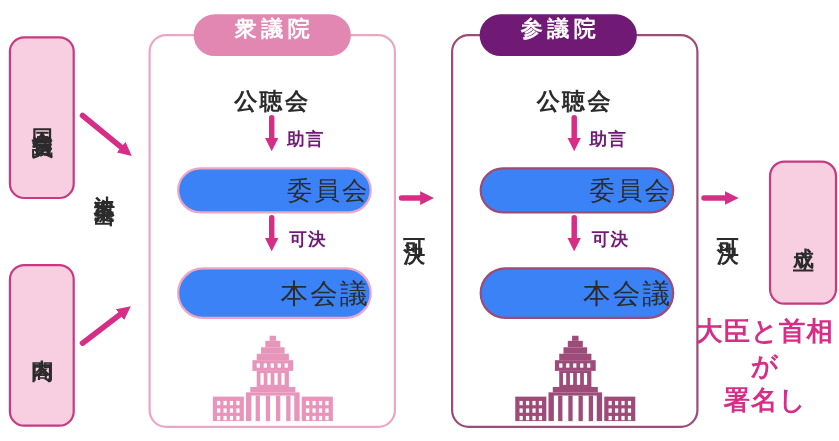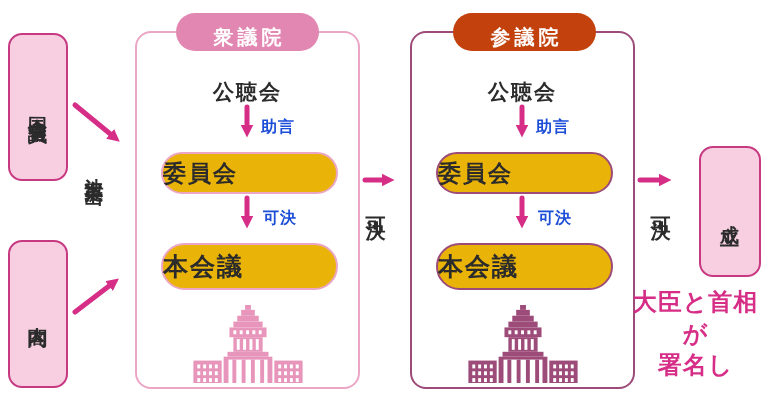--- a/index.html
+++ b/index.html
@@ -22,38 +22,38 @@
   #submit-label{position:absolute;left:85px;top:162px;}
   
   .house-panel{
     position:absolute;top:31px;width:225px;height:358px;background:#fff;
     border:2.5px solid;border-radius:16px;box-sizing:border-box;
   }
   #lower-house-panel{left:135px;border-color:#eba6c6;}
   #upper-house-panel{left:410px;border-color:#9d4b79;}
   .house-pill{
     position:absolute;top:13px;width:143px;height:38px;border-radius:19px;z-index:2;
-    display:flex;align-items:flex-end;justify-content:center;
+    display:flex;align-items:flex-start;justify-content:center;
     color:#fff;font-weight:bold;font-size:20px;letter-spacing:4px;padding-left:4px;box-sizing:border-box;
   }
   #lower-house-pill{left:176px;background:#e287b2;}
-  #upper-house-pill{left:453px;background:#c2410c;}
+  #upper-house-pill{left:436px;background:#701a75;}
   .hearing{
     position:absolute;left:0;top:45px;width:100%;text-align:center;
     font-weight:bold;font-size:21px;letter-spacing:2px;
   }
   .small-label{
-    position:absolute;font-size:16px;font-weight:600;letter-spacing:1px;color:#1d4ed8;
+    position:absolute;font-size:16px;font-weight:600;letter-spacing:1px;color:#701a75;
   }
   .advice{left:124px;top:84px;}
   .pass-inner{left:126px;top:175px;}
   .oval{
-    position:absolute;left:24px;width:177px;background:#eab308;border:2.5px solid;
-    display:flex;align-items:center;justify-content:flex-start;box-sizing:border-box;
-    font-weight:bold;letter-spacing:2px;color:#2b2b2b;
+    position:absolute;left:24px;width:177px;background:#3b82f6;border:2.5px solid;
+    display:flex;align-items:center;justify-content:flex-end;box-sizing:border-box;
+    font-weight:normal;letter-spacing:2px;color:#2b2b2b;
   }
   .pink-border{border-color:#eba6c6;}
   .plum-border{border-color:#9d4b79;}
   .committee{top:119px;height:42px;border-radius:22px;font-size:23px;}
   .plenary{top:210px;height:47px;border-radius:25px;font-size:25px;}
   .building{
     position:absolute;left:50%;transform:translateX(-50%);top:272px;width:110px;height:78px;
   }
   .building.pink{color:#e795bb;}
   .building.plum{color:#9d4b79;}

